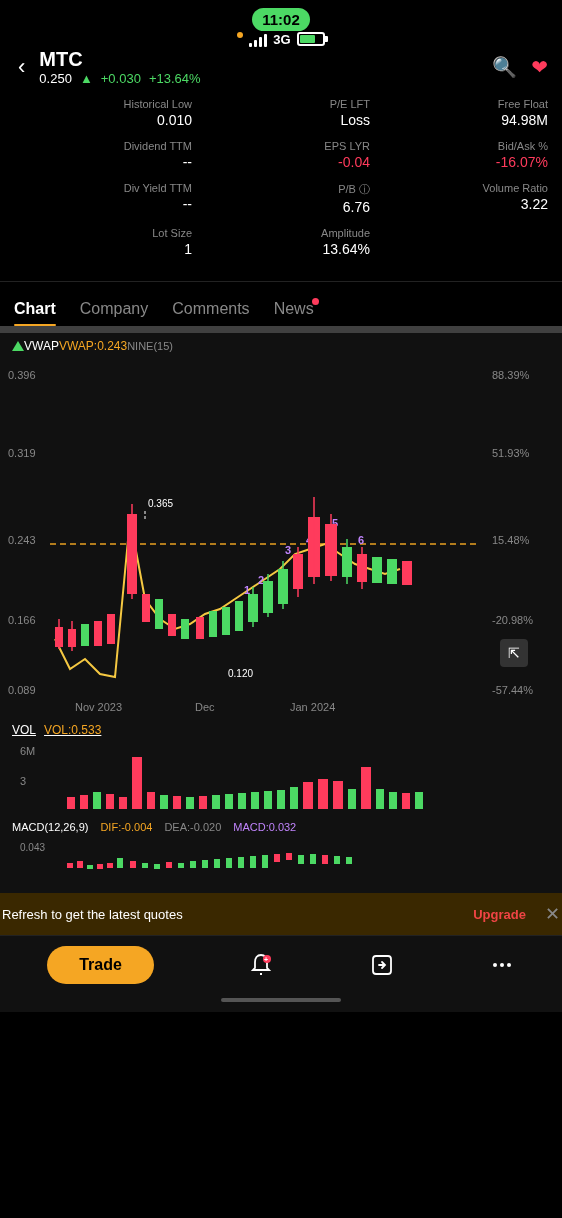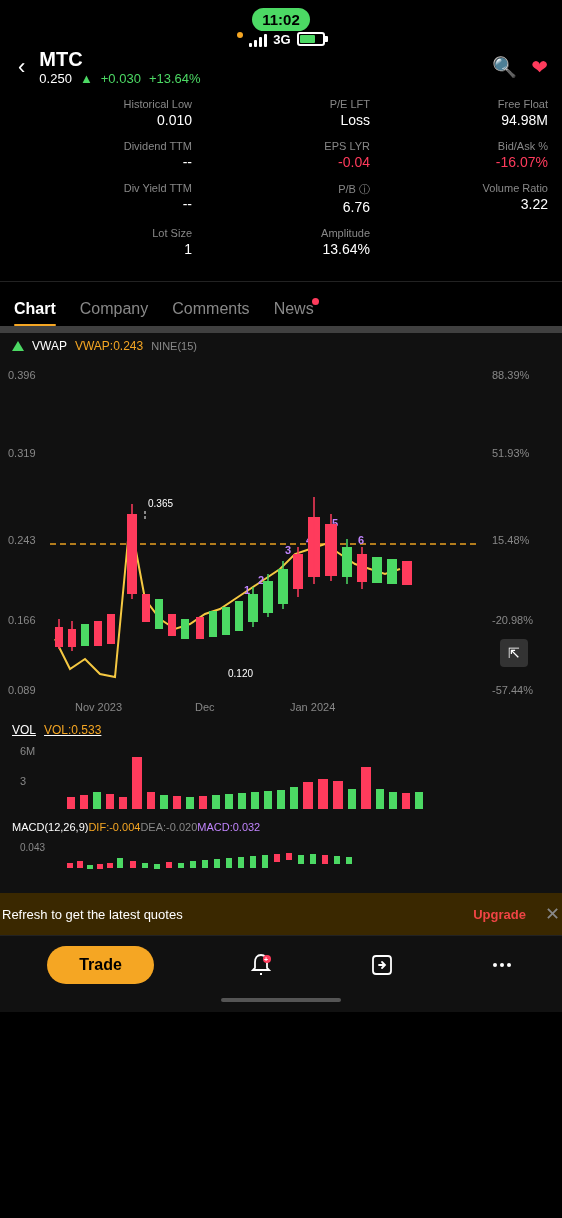--- a/index.html
+++ b/index.html
@@ -191,21 +191,20 @@
     
     .chart-container {
       background: #111;
       position: relative;
       padding: 0;
     }
     .chart-indicator-bar {
       display: flex;
       align-items: center;
       padding: 6px 12px;
-      gap: 8px;
     }
     .ind-triangle {
       width: 0; height: 0;
       border-left: 6px solid transparent;
       border-right: 6px solid transparent;
       border-bottom: 10px solid #4cd964;
     }
     .ind-label { font-size: 12px; color: #fff; }
     .ind-value { font-size: 12px; color: #f5a623; }
     .nine-label { font-size: 11px; color: #888; }
@@ -230,21 +229,21 @@
     .vol-label { color: #fff; }
     .vol-value { color: #f5a623; }
 
     
     .macd-section {
       padding: 4px 12px 0;
       background: #111;
     }
     .macd-label-row {
       display: flex;
-      gap: 0;
+      gap: 12px;
       font-size: 11px;
       flex-wrap: wrap;
     }
     .macd-title { color: #fff; }
     .macd-dif { color: #f5a623; }
     .macd-dea { color: #888; }
     .macd-val { color: #c084fc; }
 
     
     .notif-bar {

